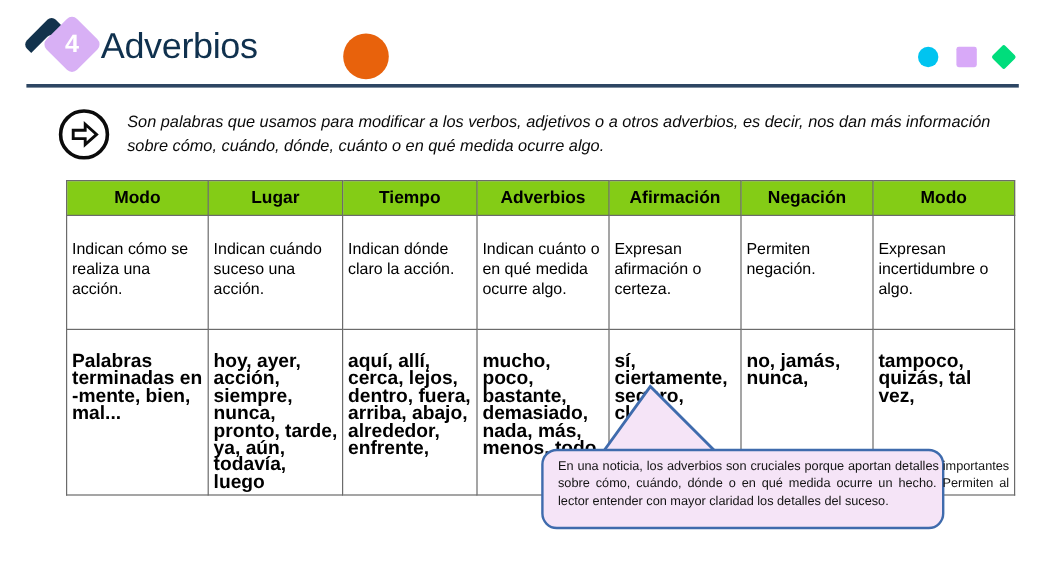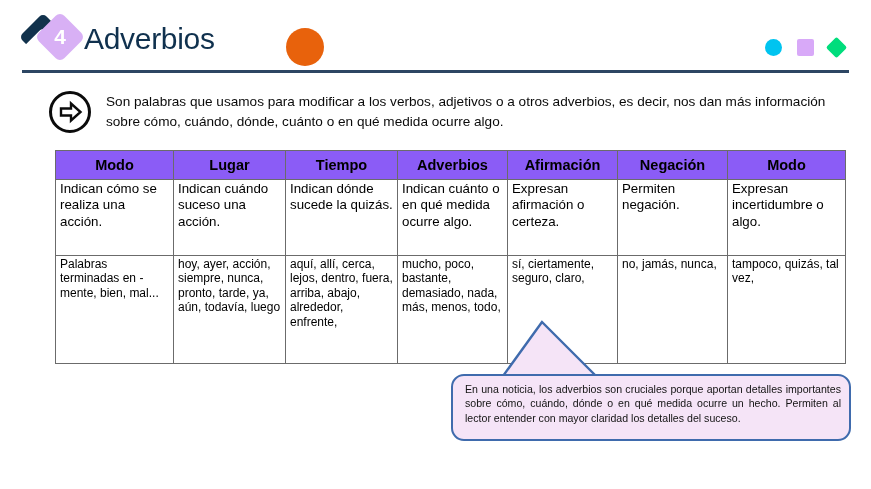--- a/index.html
+++ b/index.html
@@ -147,73 +147,75 @@
   }
   .intro-text {
     position: absolute;
     left: 58px;
     top: 4px;
     width: 740px;
     font-size: 13.6px;
     line-height: 20px;
     color: #0a0a0a;
     font-family: "Liberation Sans", sans-serif;
+    font-style: italic;
   }
 
   
   .adv-table {
     position: absolute;
     left: 55px;
     top: 150px;
     width: 790px;
     border-collapse: collapse;
     table-layout: fixed;
     background: #ffffff;
   }
   .adv-table th,
   .adv-table td {
     border: 1px solid #6b6b6b;
     vertical-align: top;
-    padding: 1px 3px 2px 4px;
+    padding: 20px 3px 2px 4px;
     font-family: "Liberation Sans", sans-serif;
     color: #000000;
   }
   .adv-table th {
-    background: #8b5cf6;
+    background: #84cc16;
     text-align: center;
     font-size: 14.5px;
     font-weight: bold;
     height: 26px;
     vertical-align: middle;
     padding: 1px 2px;
   }
   .row-def td {
     font-size: 13.3px;
     line-height: 16.4px;
     height: 72px;
   }
   .row-ex td {
-    font-size: 12px;
+    font-size: 16px;
     line-height: 14.4px;
     height: 104px;
+    font-weight: bold;
   }
 
   
   .callout-layer {
     position: absolute;
     left: 0; top: 0;
     width: 871px;
     height: 489px;
     pointer-events: none;
   }
   .callout-box {
     position: absolute;
     left: 451px;
     top: 374px;
-    width: 400px;
+    width: 336px;
     height: 67px;
     background: #f5e4f7;
     border: 2px solid #3f6bad;
     border-radius: 13px;
     box-sizing: border-box;
     pointer-events: auto;
   }
   .callout-text {
     position: absolute;
     left: 12px;
@@ -285,21 +287,21 @@
       <th>Adverbios</th>
       <th>Afirmación</th>
       <th>Negación</th>
       <th>Modo</th>
     </tr>
   </thead>
   <tbody>
     <tr class="row-def">
       <td>Indican cómo se realiza una acción.</td>
       <td>Indican cuándo suceso una acción.</td>
-      <td>Indican dónde sucede la quizás.</td>
+      <td>Indican dónde claro la acción.</td>
       <td>Indican cuánto o en qué medida ocurre algo.</td>
       <td>Expresan afirmación o certeza.</td>
       <td>Permiten negación.</td>
       <td>Expresan incertidumbre o algo.</td>
     </tr>
     <tr class="row-ex">
       <td>Palabras terminadas en -mente, bien, mal...</td>
       <td>hoy, ayer, acción, siempre, nunca, pronto, tarde, ya, aún, todavía, luego</td>
       <td>aquí, allí, cerca, lejos, dentro, fuera, arriba, abajo, alrededor, enfrente,</td>
       <td>mucho, poco, bastante, demasiado, nada, más, menos, todo,</td>

